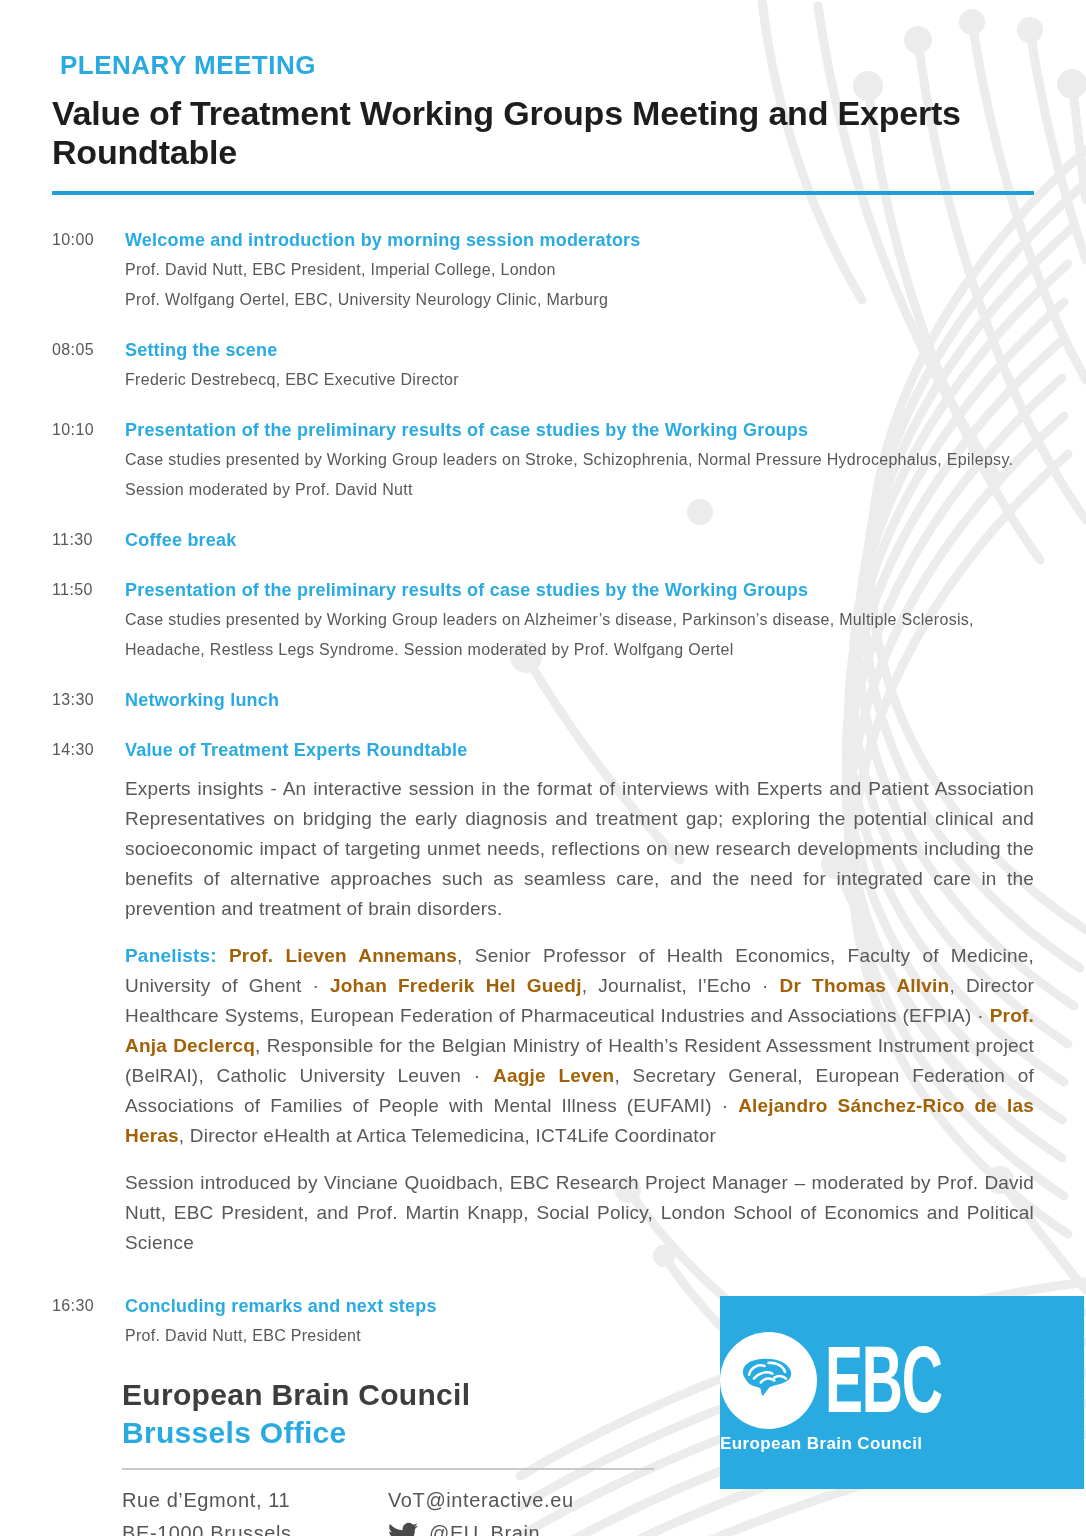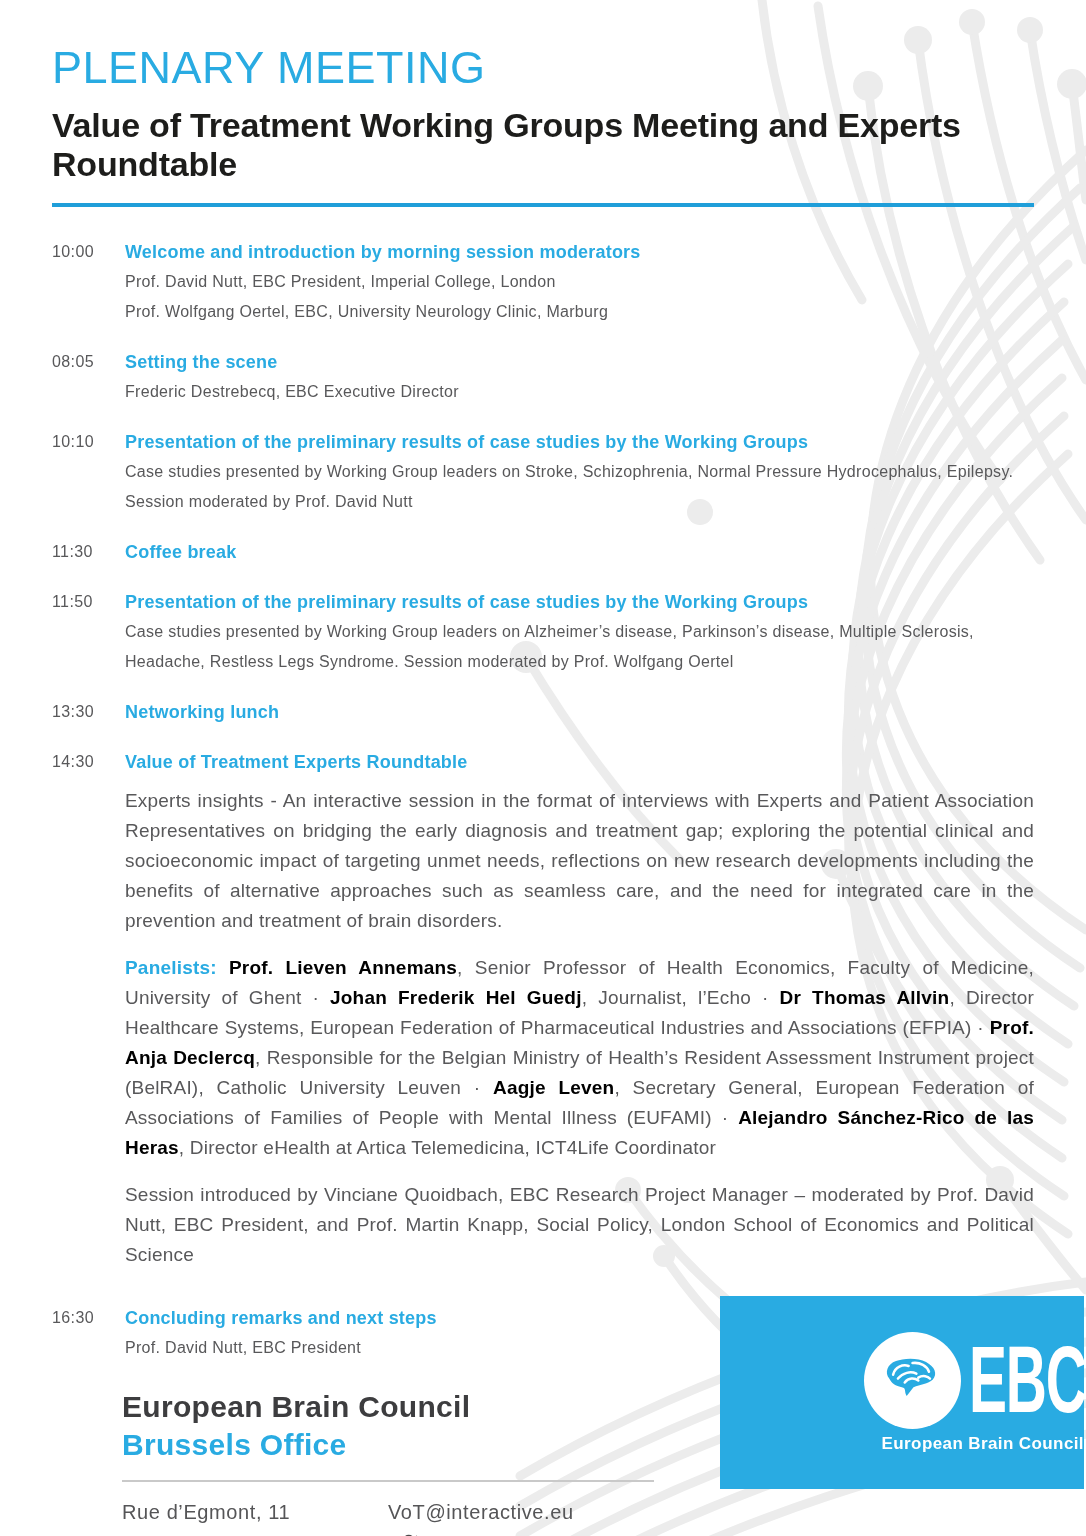--- a/index.html
+++ b/index.html
@@ -7,58 +7,58 @@
     width:1086px;height:1536px;overflow:hidden;position:relative;
     font-family:"Liberation Sans","DejaVu Sans",sans-serif;
     color:var(--text_body,#58585a);
   }
   .page{position:relative;width:1086px;height:1536px;}
   svg.bg{position:absolute;inset:0;z-index:0;}
   .content{position:relative;z-index:1;padding:44px 52px 0 52px;}
 
   
   .h-title{
-    color:var(--accent,#29abe2);font-size:45px;font-weight:400;
-    letter-spacing:.5px;line-height:1.05;margin:0;
+    color:var(--accent,#29abe2);font-size:26px;font-weight:700;
+    letter-spacing:.5px;line-height:1.05;margin:8px;
   }
   .h-sub{
     color:var(--text_dark,#1d1d1b);font-size:34px;font-weight:700;
     letter-spacing:-.2px;margin:15px 0 0 0;line-height:1.15;
   }
   .rule{height:4px;background:var(--rule,#1f9ed9);margin-top:19px;margin-bottom:30px;}
 
   
   .item{display:grid;grid-template-columns:73px 1fr;margin-bottom:20px;}
   .time{font-size:16px;color:var(--text_body,#58585a);letter-spacing:.4px;line-height:30px;}
   .item-title{font-size:18px;font-weight:700;color:var(--accent,#29abe2);letter-spacing:.2px;line-height:30px;}
   .line{font-size:16px;color:var(--text_body,#58585a);letter-spacing:.3px;line-height:30px;}
   .para{
     font-size:19px;color:var(--text_body,#58585a);letter-spacing:.2px;line-height:30px;
     text-align:justify;margin:9px 0 17px 0;
   }
   .para:last-child{margin-bottom:13px;}
-  .para .b{font-weight:700;color:#000000;}
+  .para .b{font-weight:700;color:#a16207;}
   .para .a{color:var(--accent,#29abe2);}
 
   
   .footer{margin:26px 0 0 70px;}
   .f-org{font-size:30px;font-weight:700;color:#3d3d3f;letter-spacing:.3px;line-height:1.2;}
   .f-office{font-size:30px;font-weight:700;color:var(--accent,#29abe2);letter-spacing:.3px;line-height:1.3;}
   .hairline{width:532px;height:2px;background:#c9c9c9;margin:16px 0 14px 0;}
   .contact{display:flex;font-size:20px;color:#555557;letter-spacing:.6px;line-height:33px;}
   .c-col1{width:266px;}
   .c-row{display:flex;align-items:flex-end;}
   .tw-icon{width:30px;height:30px;margin-right:11px;flex:0 0 auto;}
   .c-indent{padding-left:41px;}
 
   
   .logo-box{
     position:absolute;left:720px;top:1296px;width:364px;height:193px;
     background:var(--logo_bg,#29abe2);z-index:2;
-    display:flex;flex-direction:column;align-items:flex-end;justify-content:center;
+    display:flex;flex-direction:column;align-items:flex-start;justify-content:center;
   }
   .logo-row{display:flex;align-items:center;}
   .logo-circle{width:97px;height:97px;}
   .logo-acronym{
     color:#fff;font-weight:700;font-size:95px;line-height:.9;
     transform:scaleX(.6);transform-origin:left center;width:115px;margin-left:8px;
     letter-spacing:-2px;
   }
   .logo-caption{color:#fff;font-weight:700;font-size:17px;letter-spacing:.4px;margin-top:5px;}
 </style>

